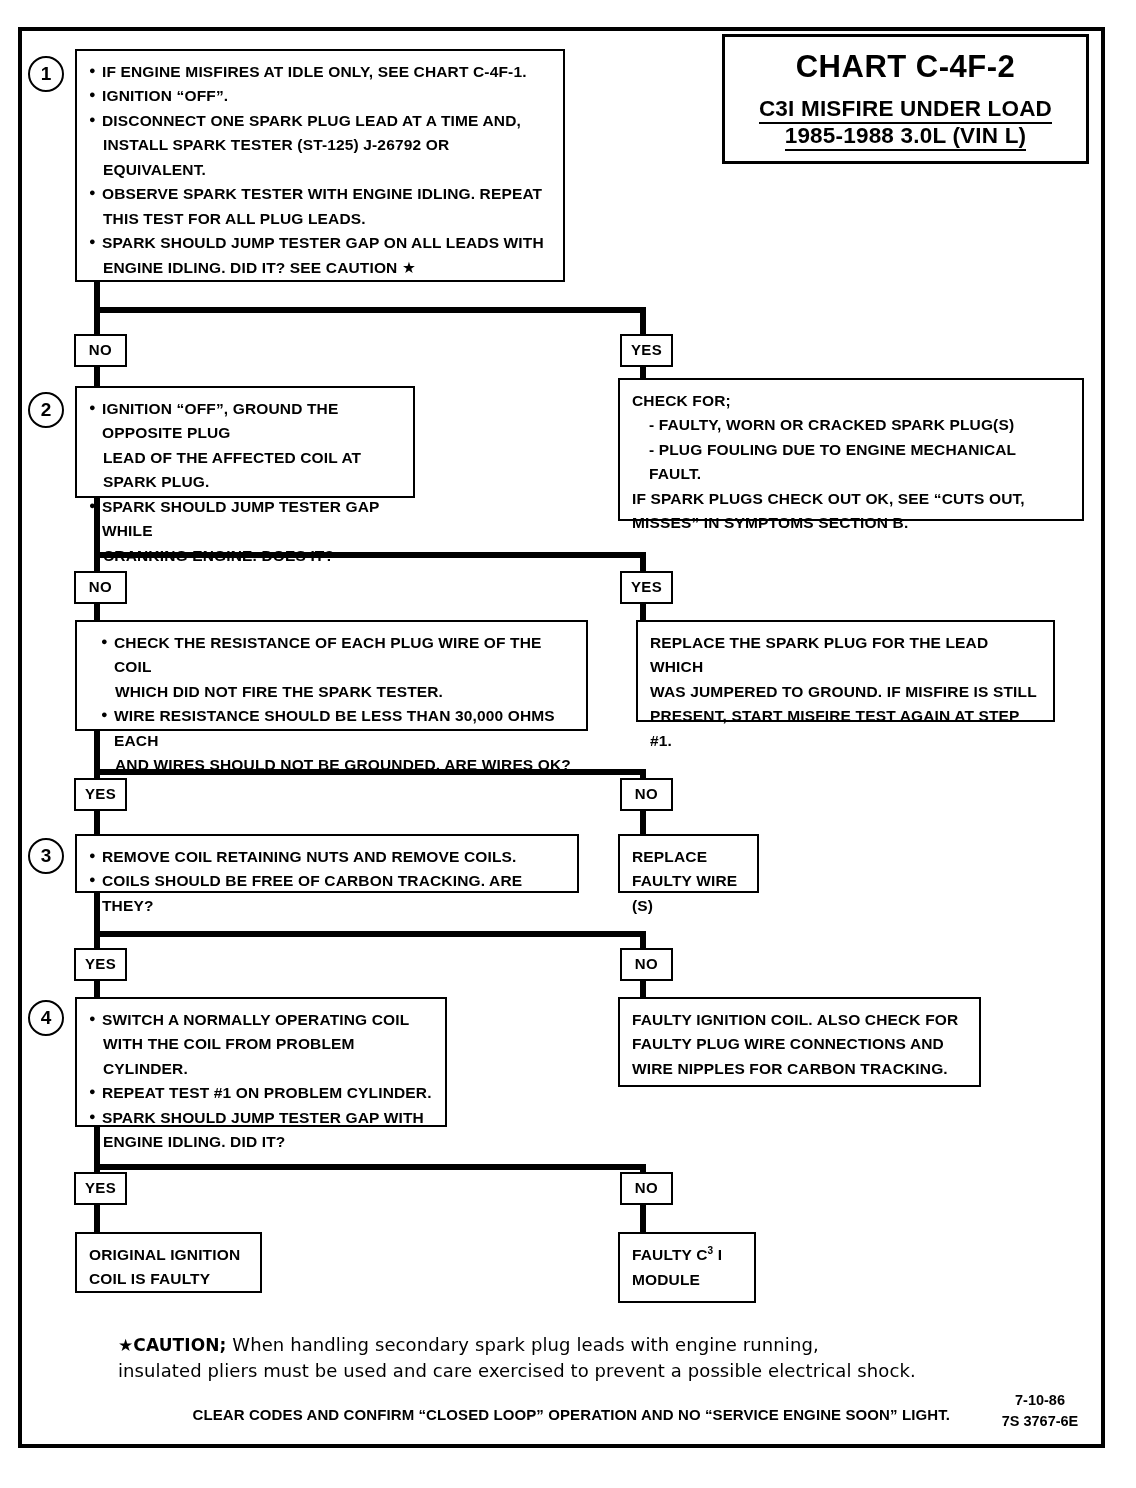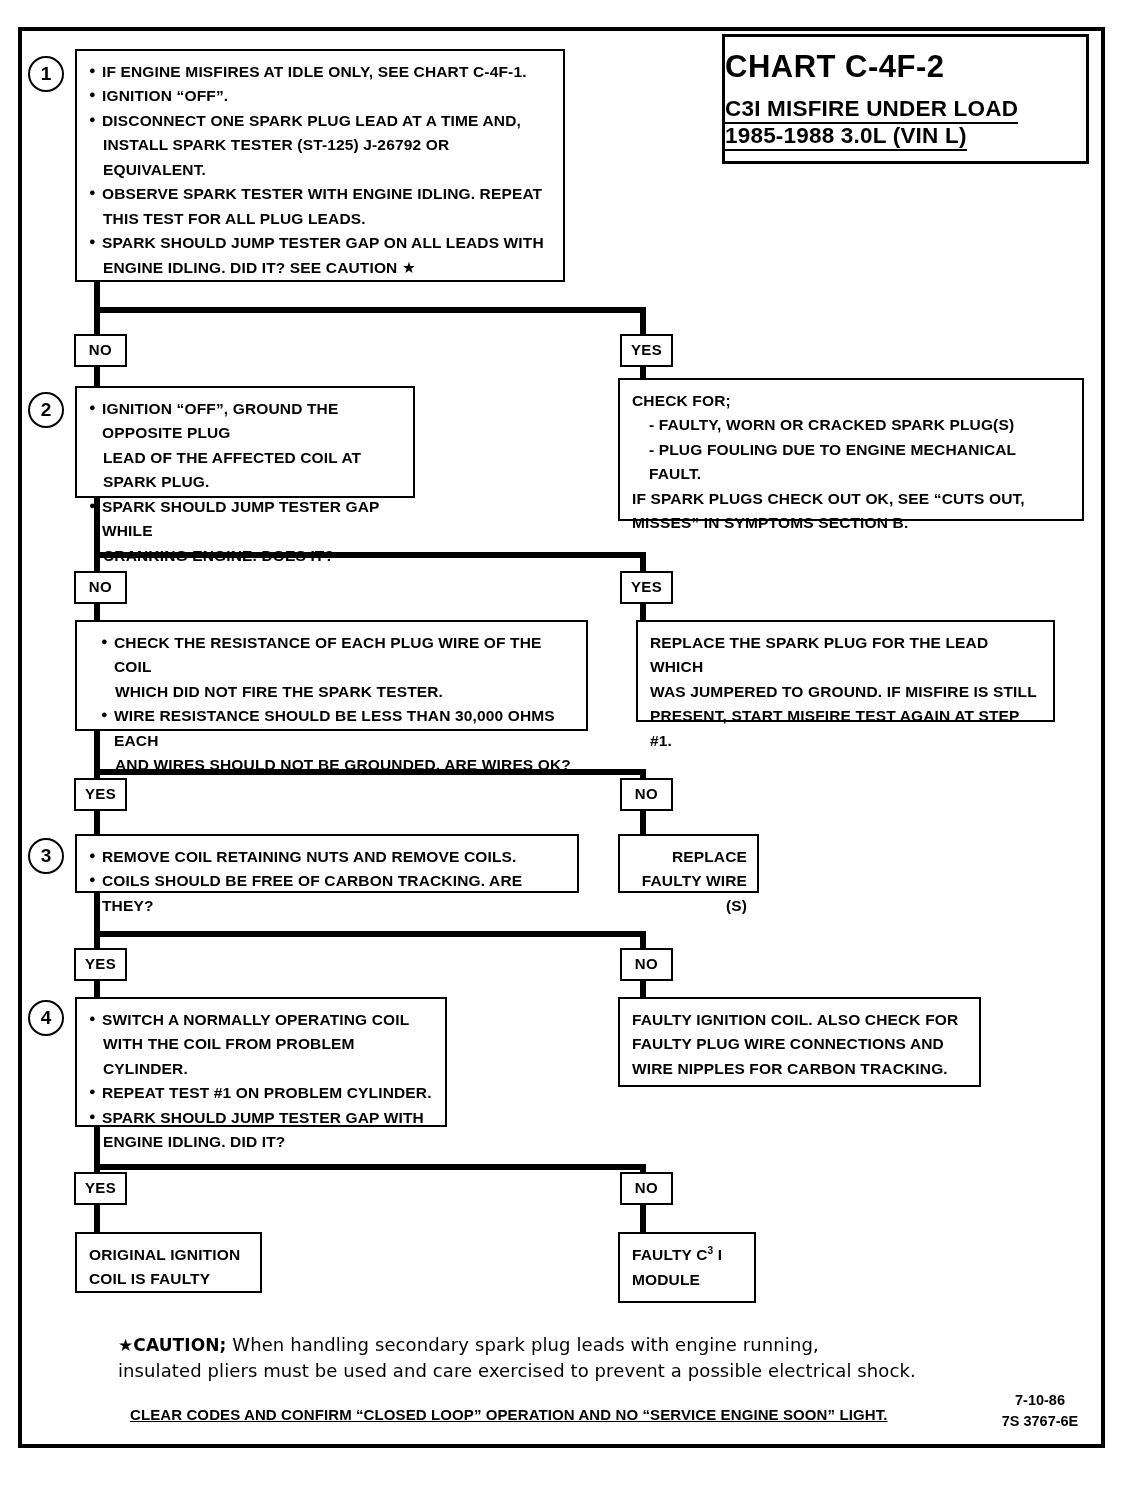--- a/index.html
+++ b/index.html
@@ -7,21 +7,21 @@
        font-family:"Liberation Sans","DejaVu Sans",sans-serif;color:#000;}
   #page{position:absolute;left:0;top:0;width:1136px;height:1488px;}
 
   
   .page-frame{position:absolute;left:18px;top:27px;width:1087px;height:1421px;
               border:4px solid #000;box-sizing:border-box;}
 
   
   .title-block{position:absolute;left:722px;top:34px;width:367px;height:130px;
                border:3px solid #000;box-sizing:border-box;background:#fff;
-               text-align:left;}
+               text-align:center;}
   .title-main{font-size:31px;font-weight:bold;letter-spacing:.5px;margin-top:12px;}
   .title-sub1{font-size:22.5px;font-weight:bold;margin-top:11px;letter-spacing:.2px;}
   .title-sub2{font-size:22.5px;font-weight:bold;margin-top:1px;letter-spacing:.2px;}
   .ul{border-bottom:2.5px solid #000;padding-bottom:1px;}
 
   
   .box{position:absolute;border:2.5px solid #000;box-sizing:border-box;background:#fff;
        font-size:15.5px;font-weight:bold;letter-spacing:.15px;line-height:1.58;}
   .box .inner{padding:9px 10px 7px 12px;}
   .li{position:relative;padding-left:13px;}
@@ -43,22 +43,22 @@
   
   .vline{position:absolute;background:#000;width:6px;}
   .hline{position:absolute;background:#000;height:6px;}
 
   
   .caution{position:absolute;left:118px;top:1332px;width:880px;
            font-size:18px;line-height:1.42;letter-spacing:.1px;
            font-family:"DejaVu Sans",sans-serif;}
   .caution b{font-weight:bold;}
   .star{font-size:17px;}
-  .footer-note{position:absolute;left:130px;top:1406px;width:820px;text-align:left;
-               font-size:15px;font-weight:bold;letter-spacing:.1px;text-decoration:underline;}
+  .footer-note{position:absolute;left:130px;top:1406px;width:820px;text-align:right;
+               font-size:15px;font-weight:bold;letter-spacing:.1px;}
   .doc-id{position:absolute;left:985px;top:1390px;width:110px;text-align:center;
           font-size:14.5px;font-weight:bold;line-height:1.45;}
   sup{font-size:.65em;vertical-align:super;}
 </style>
 </head>
 <body>
 
 <div id="page">
 
   <div class="page-frame"></div>
@@ -172,21 +172,21 @@
 
   <div class="circle" style="left:28px;top:838px;">3</div>
 
   <div class="box" style="left:75px;top:834px;width:504px;height:59px;">
     <div class="inner">
       <div class="li"><span>REMOVE COIL RETAINING NUTS AND REMOVE COILS.</span></div>
       <div class="li"><span>COILS SHOULD BE  FREE OF CARBON TRACKING.  ARE THEY?</span></div>
     </div>
   </div>
 
-  <div class="box" style="left:618px;top:834px;width:141px;height:59px;text-align:right;">
+  <div class="box" style="left:618px;top:834px;width:141px;height:59px;">
     <div class="inner">
       <div class="plain">REPLACE</div>
       <div class="plain">FAULTY WIRE (S)</div>
     </div>
   </div>
 
   <div class="vline" style="left:94px;top:893px;height:61px;"></div>
   <div class="hline" style="left:94px;top:931px;width:552px;"></div>
   <div class="vline" style="left:640px;top:931px;height:20px;"></div>
 

